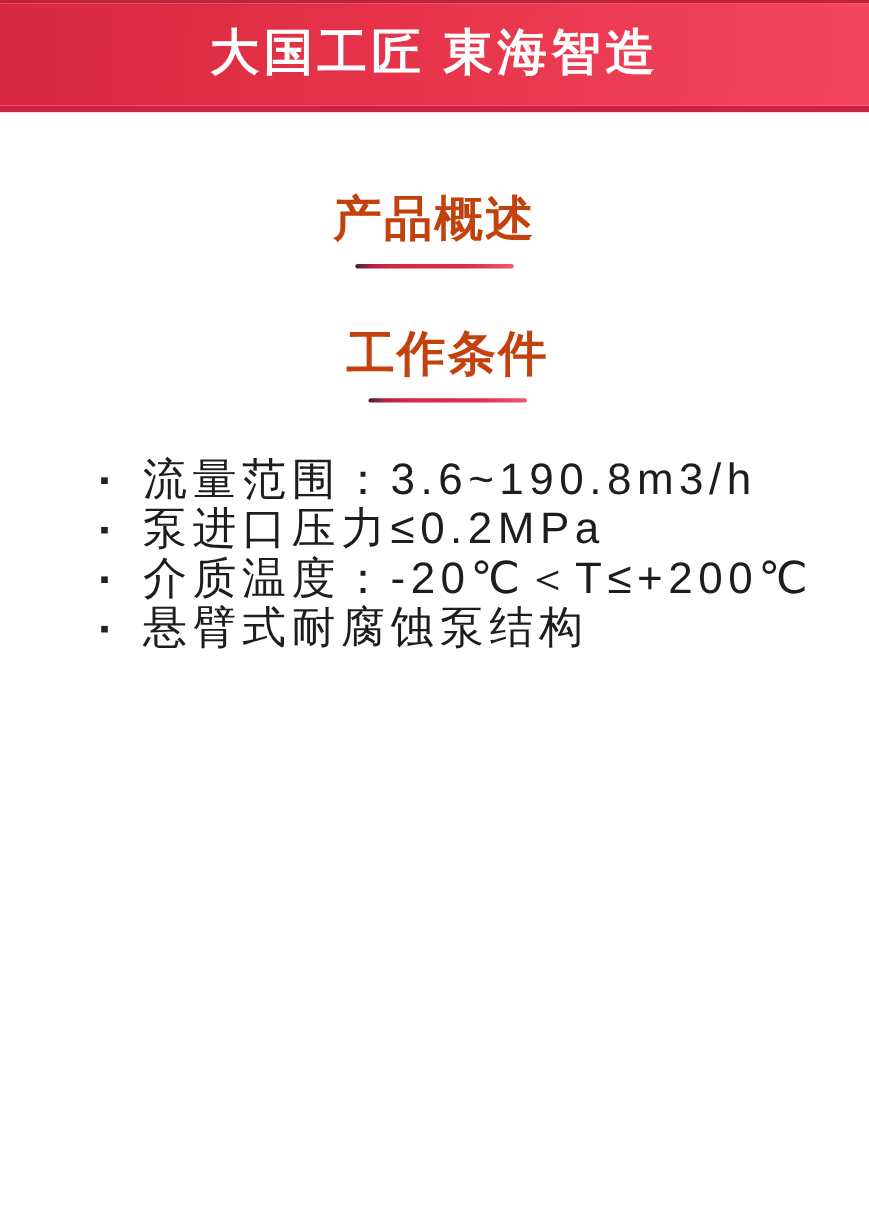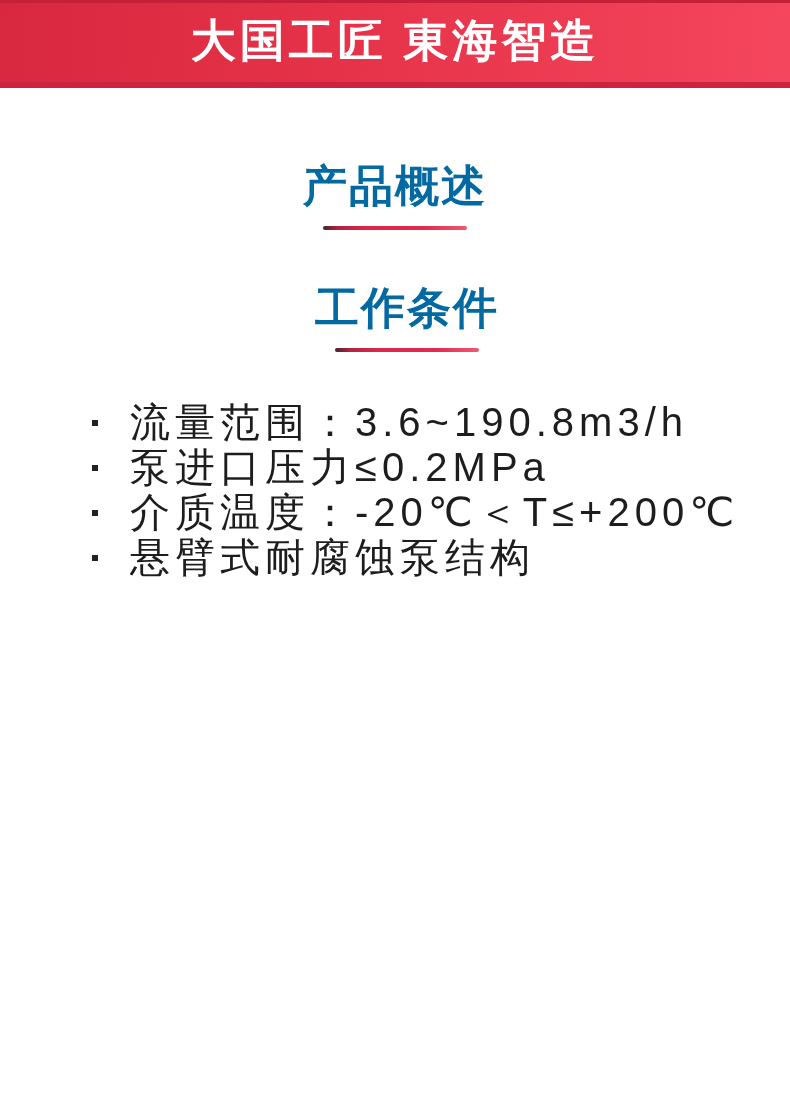--- a/index.html
+++ b/index.html
@@ -12,21 +12,21 @@
     min-height: 1114px;
     font-family: "Liberation Sans", "DejaVu Sans", sans-serif;
     color: #1d1d1d;
     overflow-x: hidden;
   }
 
   
   .banner {
     box-sizing: border-box;
     width: 790px;
-    height: 88px;
+    height: 102px;
     background: linear-gradient(93deg, #d8283f 0%, #e63349 45%, #f4465d 100%);
     border-top: 3px solid #c42038;
     border-bottom: 6px solid #cd2340;
     display: flex;
     align-items: center;
     justify-content: center;
   }
   .banner-title {
     margin: 0;
     padding-bottom: 4px;
@@ -42,21 +42,21 @@
   .section-overview { margin-top: 72px; }
   .section-conditions { margin-top: 52px; padding-left: 24px; }
 
   .section-title {
     margin: 12px;
     text-align: center;
     font-size: 44px;
     line-height: 52px;
     font-weight: 700;
     letter-spacing: 2px;
-    color: #0369a1;
+    color: #c2410c;
   }
   .title-divider {
     width: 144px;
     height: 4px;
     margin: 14px auto 0 auto;
     border-radius: 2px;
     background: linear-gradient(90deg,
       #43242c 0%, #b12341 10%, #dd2749 30%, #e02a4e 70%, #ee5a6f 100%);
   }
 

